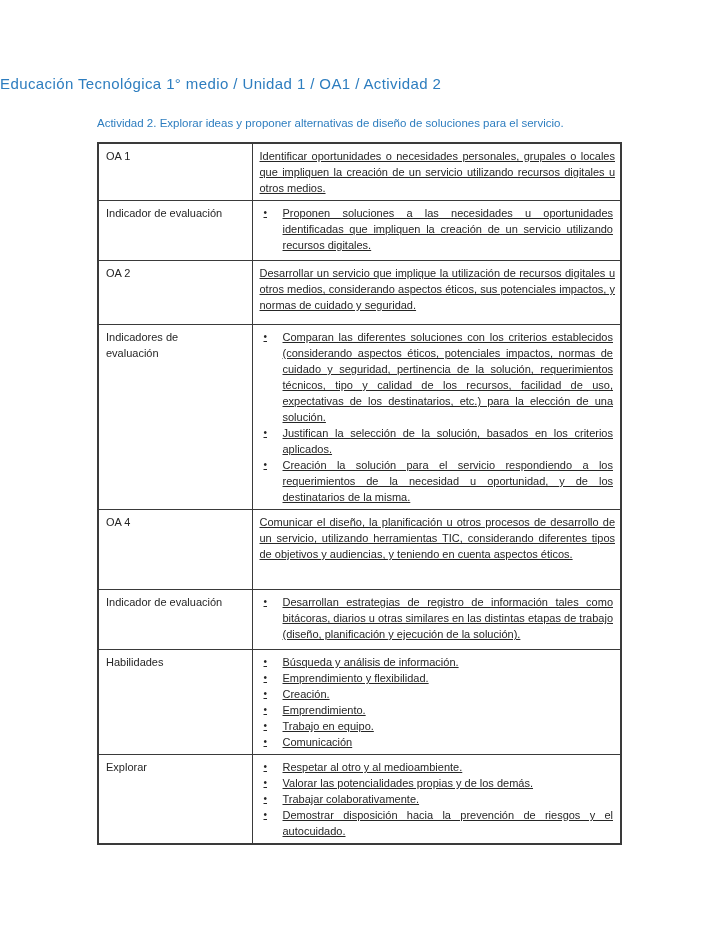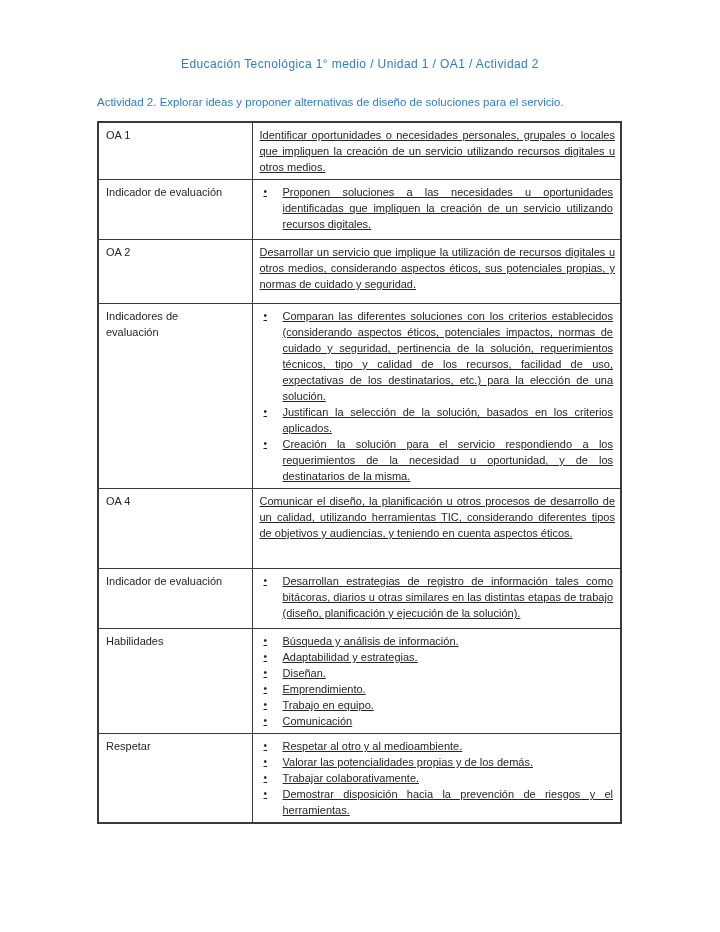--- a/index.html
+++ b/index.html
@@ -11,23 +11,23 @@
   html,body{background:#ffffff;}
   .page{
     position:relative;
     width:720px;height:932px;
     background:#ffffff;
     font-family:"Liberation Sans","DejaVu Sans",sans-serif;
     color:var(--text);
     overflow:hidden;
   }
   .title{
-    margin-top:57px;
-    text-align:center;
-    font-size:12px;
+    margin-top:75px;
+    text-align:left;
+    font-size:15px;
     font-weight:400;
     letter-spacing:.4px;
     color:var(--accent-blue);
   }
   .subtitle{
     margin:24px 0 0 97px;
     width:514px;
     font-size:11.5px;
     font-weight:400;
     line-height:14px;
@@ -99,21 +99,21 @@
               <span class="bullet">•</span>
               <span class="btext">Proponen soluciones a las necesidades u oportunidades identificadas que impliquen la creación de un servicio utilizando recursos digitales.</span>
             </li>
           </ul>
         </td>
       </tr>
 
       <tr class="r3">
         <td class="lbl">OA 2</td>
         <td class="val">
-          <p>Desarrollar un servicio que implique la utilización de recursos digitales u otros medios, considerando aspectos éticos, sus potenciales propias, y normas de cuidado y seguridad.</p>
+          <p>Desarrollar un servicio que implique la utilización de recursos digitales u otros medios, considerando aspectos éticos, sus potenciales impactos, y normas de cuidado y seguridad.</p>
         </td>
       </tr>
 
       <tr class="r4">
         <td class="lbl">Indicadores de evaluación</td>
         <td class="val haslist">
           <ul class="blist">
             <li>
               <span class="bullet">•</span>
               <span class="btext">Comparan las diferentes soluciones con los criterios establecidos (considerando aspectos éticos, potenciales impactos, normas de cuidado y seguridad, pertinencia de la solución, requerimientos técnicos, tipo y calidad de los recursos, facilidad de uso, expectativas de los destinatarios, etc.) para la elección de una solución.</span>
@@ -126,21 +126,21 @@
               <span class="bullet">•</span>
               <span class="btext">Creación la solución para el servicio respondiendo a los requerimientos de la necesidad u oportunidad, y de los destinatarios de la misma.</span>
             </li>
           </ul>
         </td>
       </tr>
 
       <tr class="r5">
         <td class="lbl">OA 4</td>
         <td class="val">
-          <p>Comunicar el diseño, la planificación u otros procesos de desarrollo de un calidad, utilizando herramientas TIC, considerando diferentes tipos de objetivos y audiencias, y teniendo en cuenta aspectos éticos.</p>
+          <p>Comunicar el diseño, la planificación u otros procesos de desarrollo de un servicio, utilizando herramientas TIC, considerando diferentes tipos de objetivos y audiencias, y teniendo en cuenta aspectos éticos.</p>
         </td>
       </tr>
 
       <tr class="r6">
         <td class="lbl">Indicador de evaluación</td>
         <td class="val haslist">
           <ul class="blist">
             <li>
               <span class="bullet">•</span>
               <span class="btext">Desarrollan estrategias de registro de información tales como bitácoras, diarios u otras similares en las distintas etapas de trabajo (diseño, planificación y ejecución de la solución).</span>
@@ -152,60 +152,60 @@
       <tr class="r7">
         <td class="lbl">Habilidades</td>
         <td class="val haslist">
           <ul class="blist">
             <li>
               <span class="bullet">•</span>
               <span class="btext">Búsqueda y análisis de información.</span>
             </li>
             <li>
               <span class="bullet">•</span>
-              <span class="btext">Adaptabilidad y estrategias.</span>
-            </li>
-            <li>
-              <span class="bullet">•</span>
-              <span class="btext">Diseñan.</span>
+              <span class="btext">Emprendimiento y flexibilidad.</span>
+            </li>
+            <li>
+              <span class="bullet">•</span>
+              <span class="btext">Creación.</span>
             </li>
             <li>
               <span class="bullet">•</span>
               <span class="btext">Emprendimiento.</span>
             </li>
             <li>
               <span class="bullet">•</span>
               <span class="btext">Trabajo en equipo.</span>
             </li>
             <li>
               <span class="bullet">•</span>
               <span class="btext">Comunicación</span>
             </li>
           </ul>
         </td>
       </tr>
 
       <tr class="r8">
-        <td class="lbl">Respetar</td>
+        <td class="lbl">Explorar</td>
         <td class="val haslist">
           <ul class="blist">
             <li>
               <span class="bullet">•</span>
               <span class="btext">Respetar al otro y al medioambiente.</span>
             </li>
             <li>
               <span class="bullet">•</span>
               <span class="btext">Valorar las potencialidades propias y de los demás.</span>
             </li>
             <li>
               <span class="bullet">•</span>
               <span class="btext">Trabajar colaborativamente.</span>
             </li>
             <li>
               <span class="bullet">•</span>
-              <span class="btext">Demostrar disposición hacia la prevención de riesgos y el herramientas.</span>
+              <span class="btext">Demostrar disposición hacia la prevención de riesgos y el autocuidado.</span>
             </li>
           </ul>
         </td>
       </tr>
     </tbody>
   </table>
 </div>
 
 </body></html>

